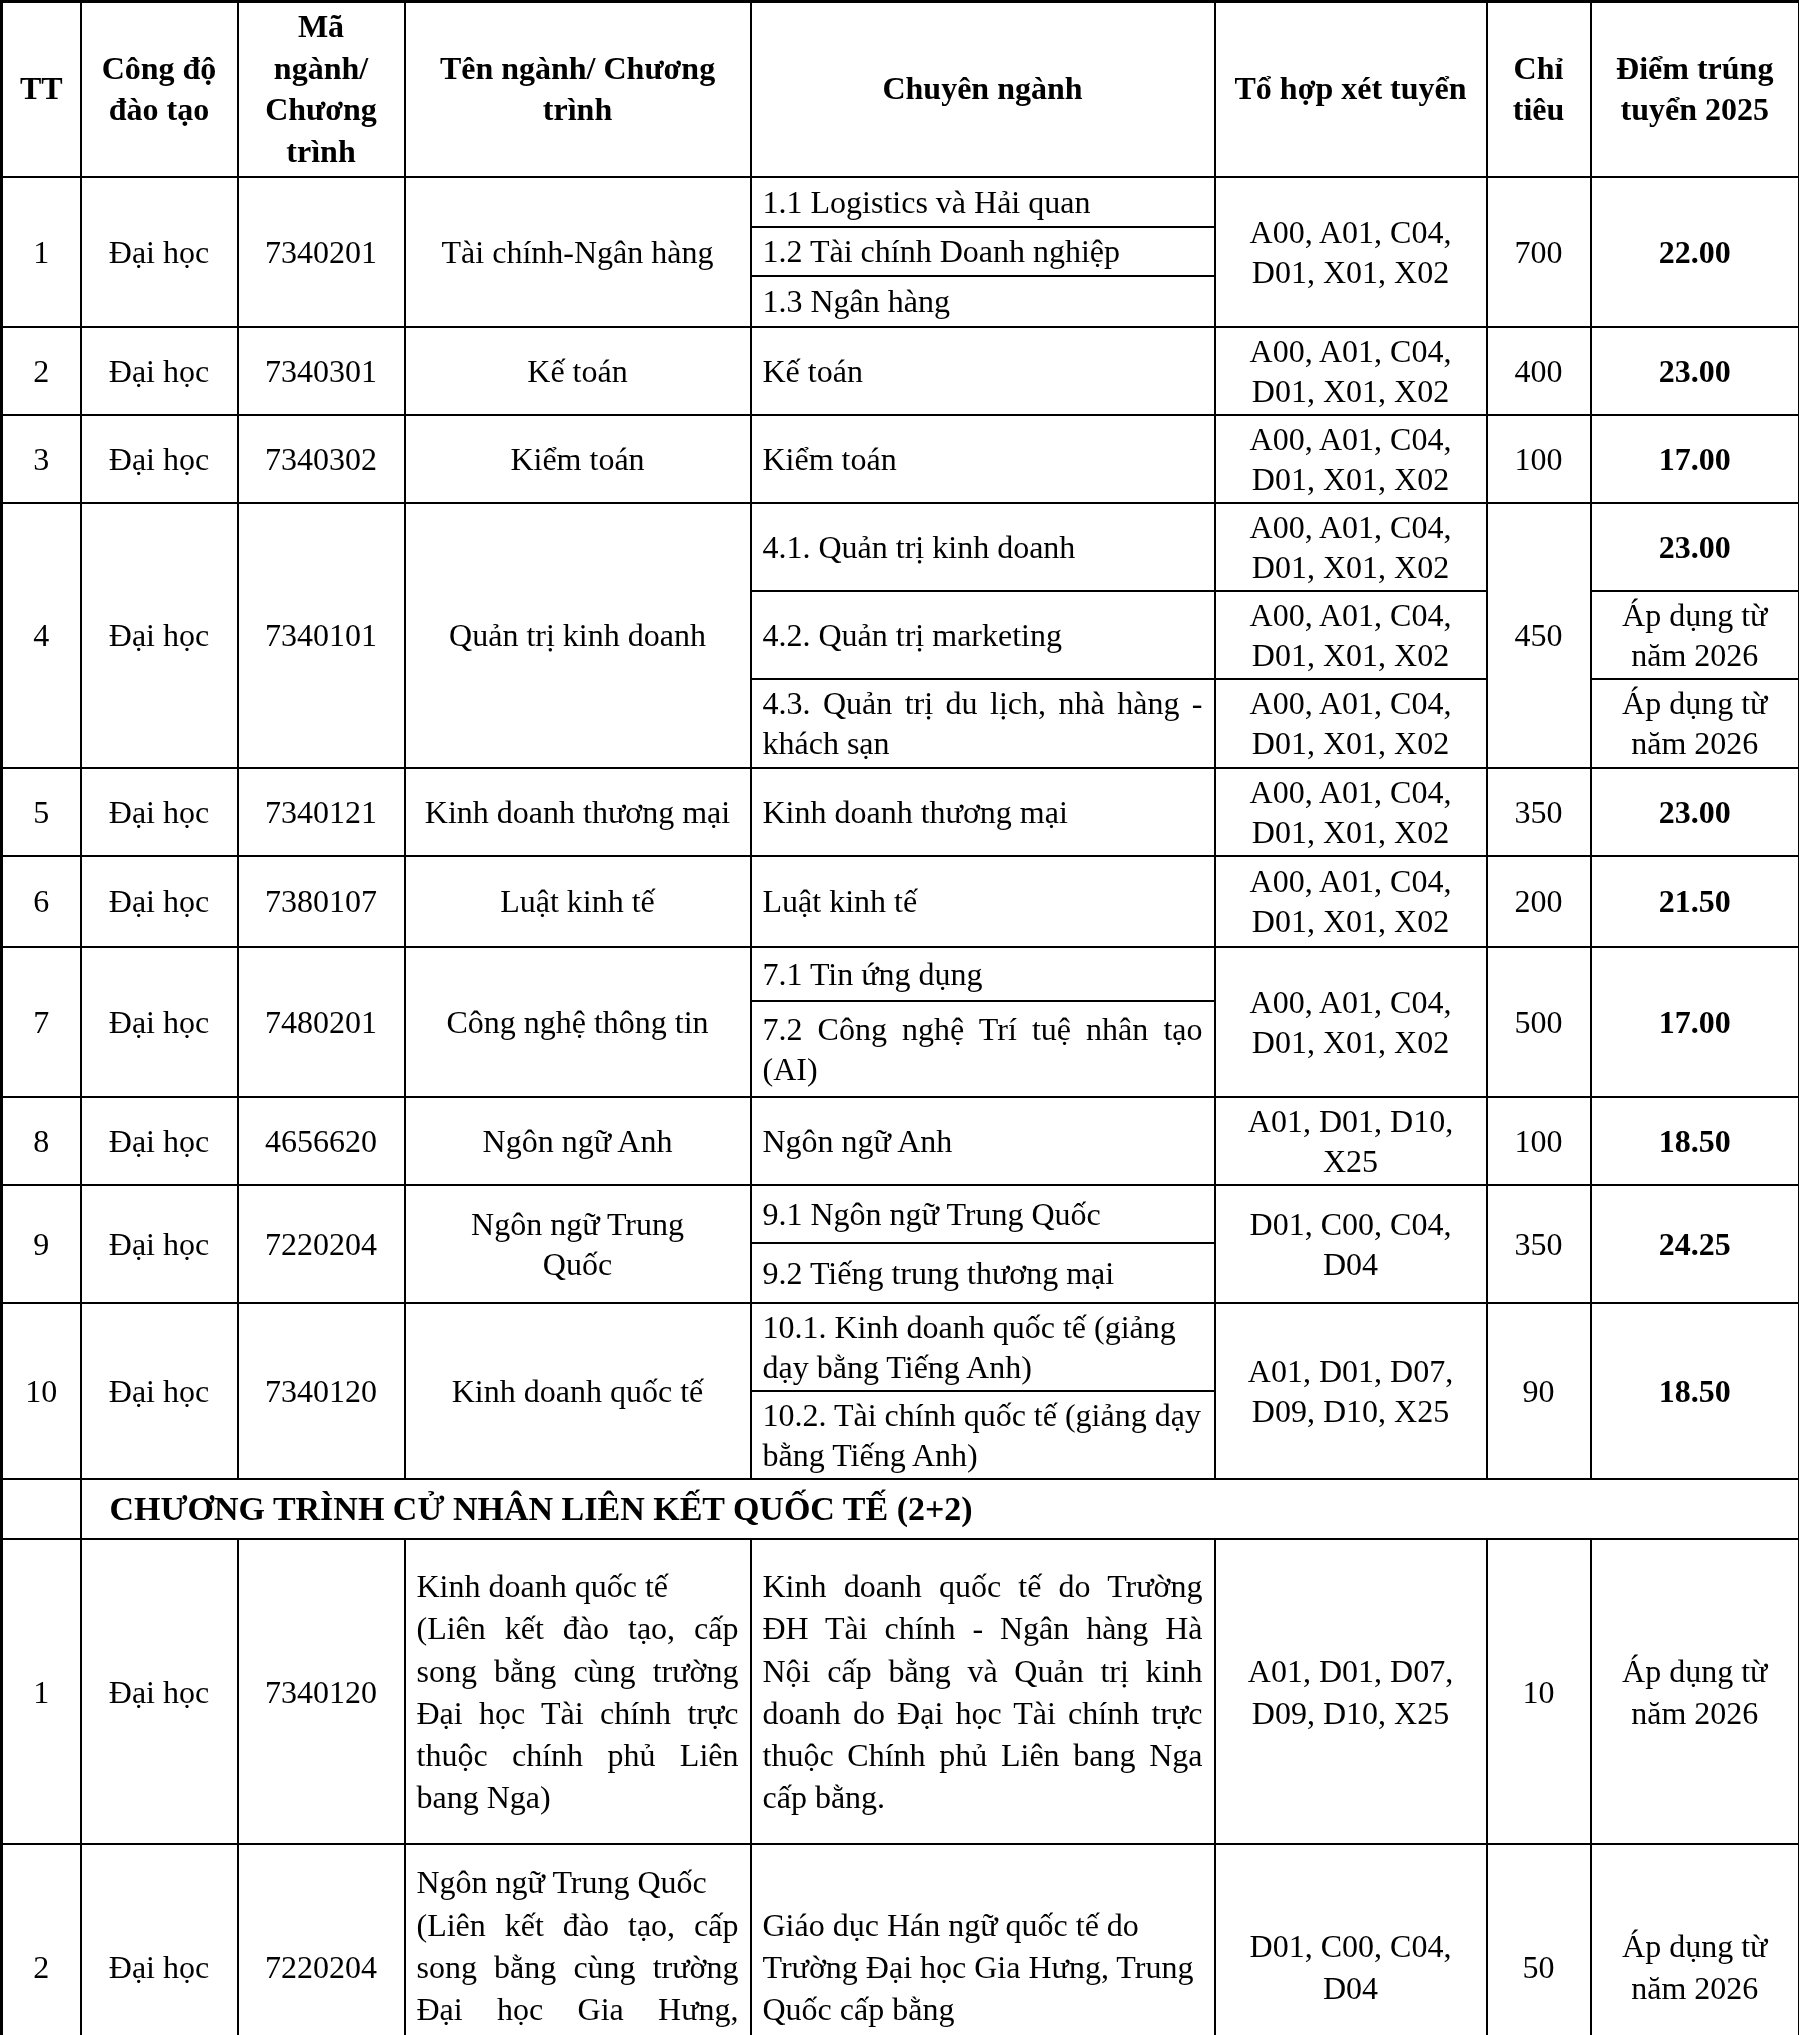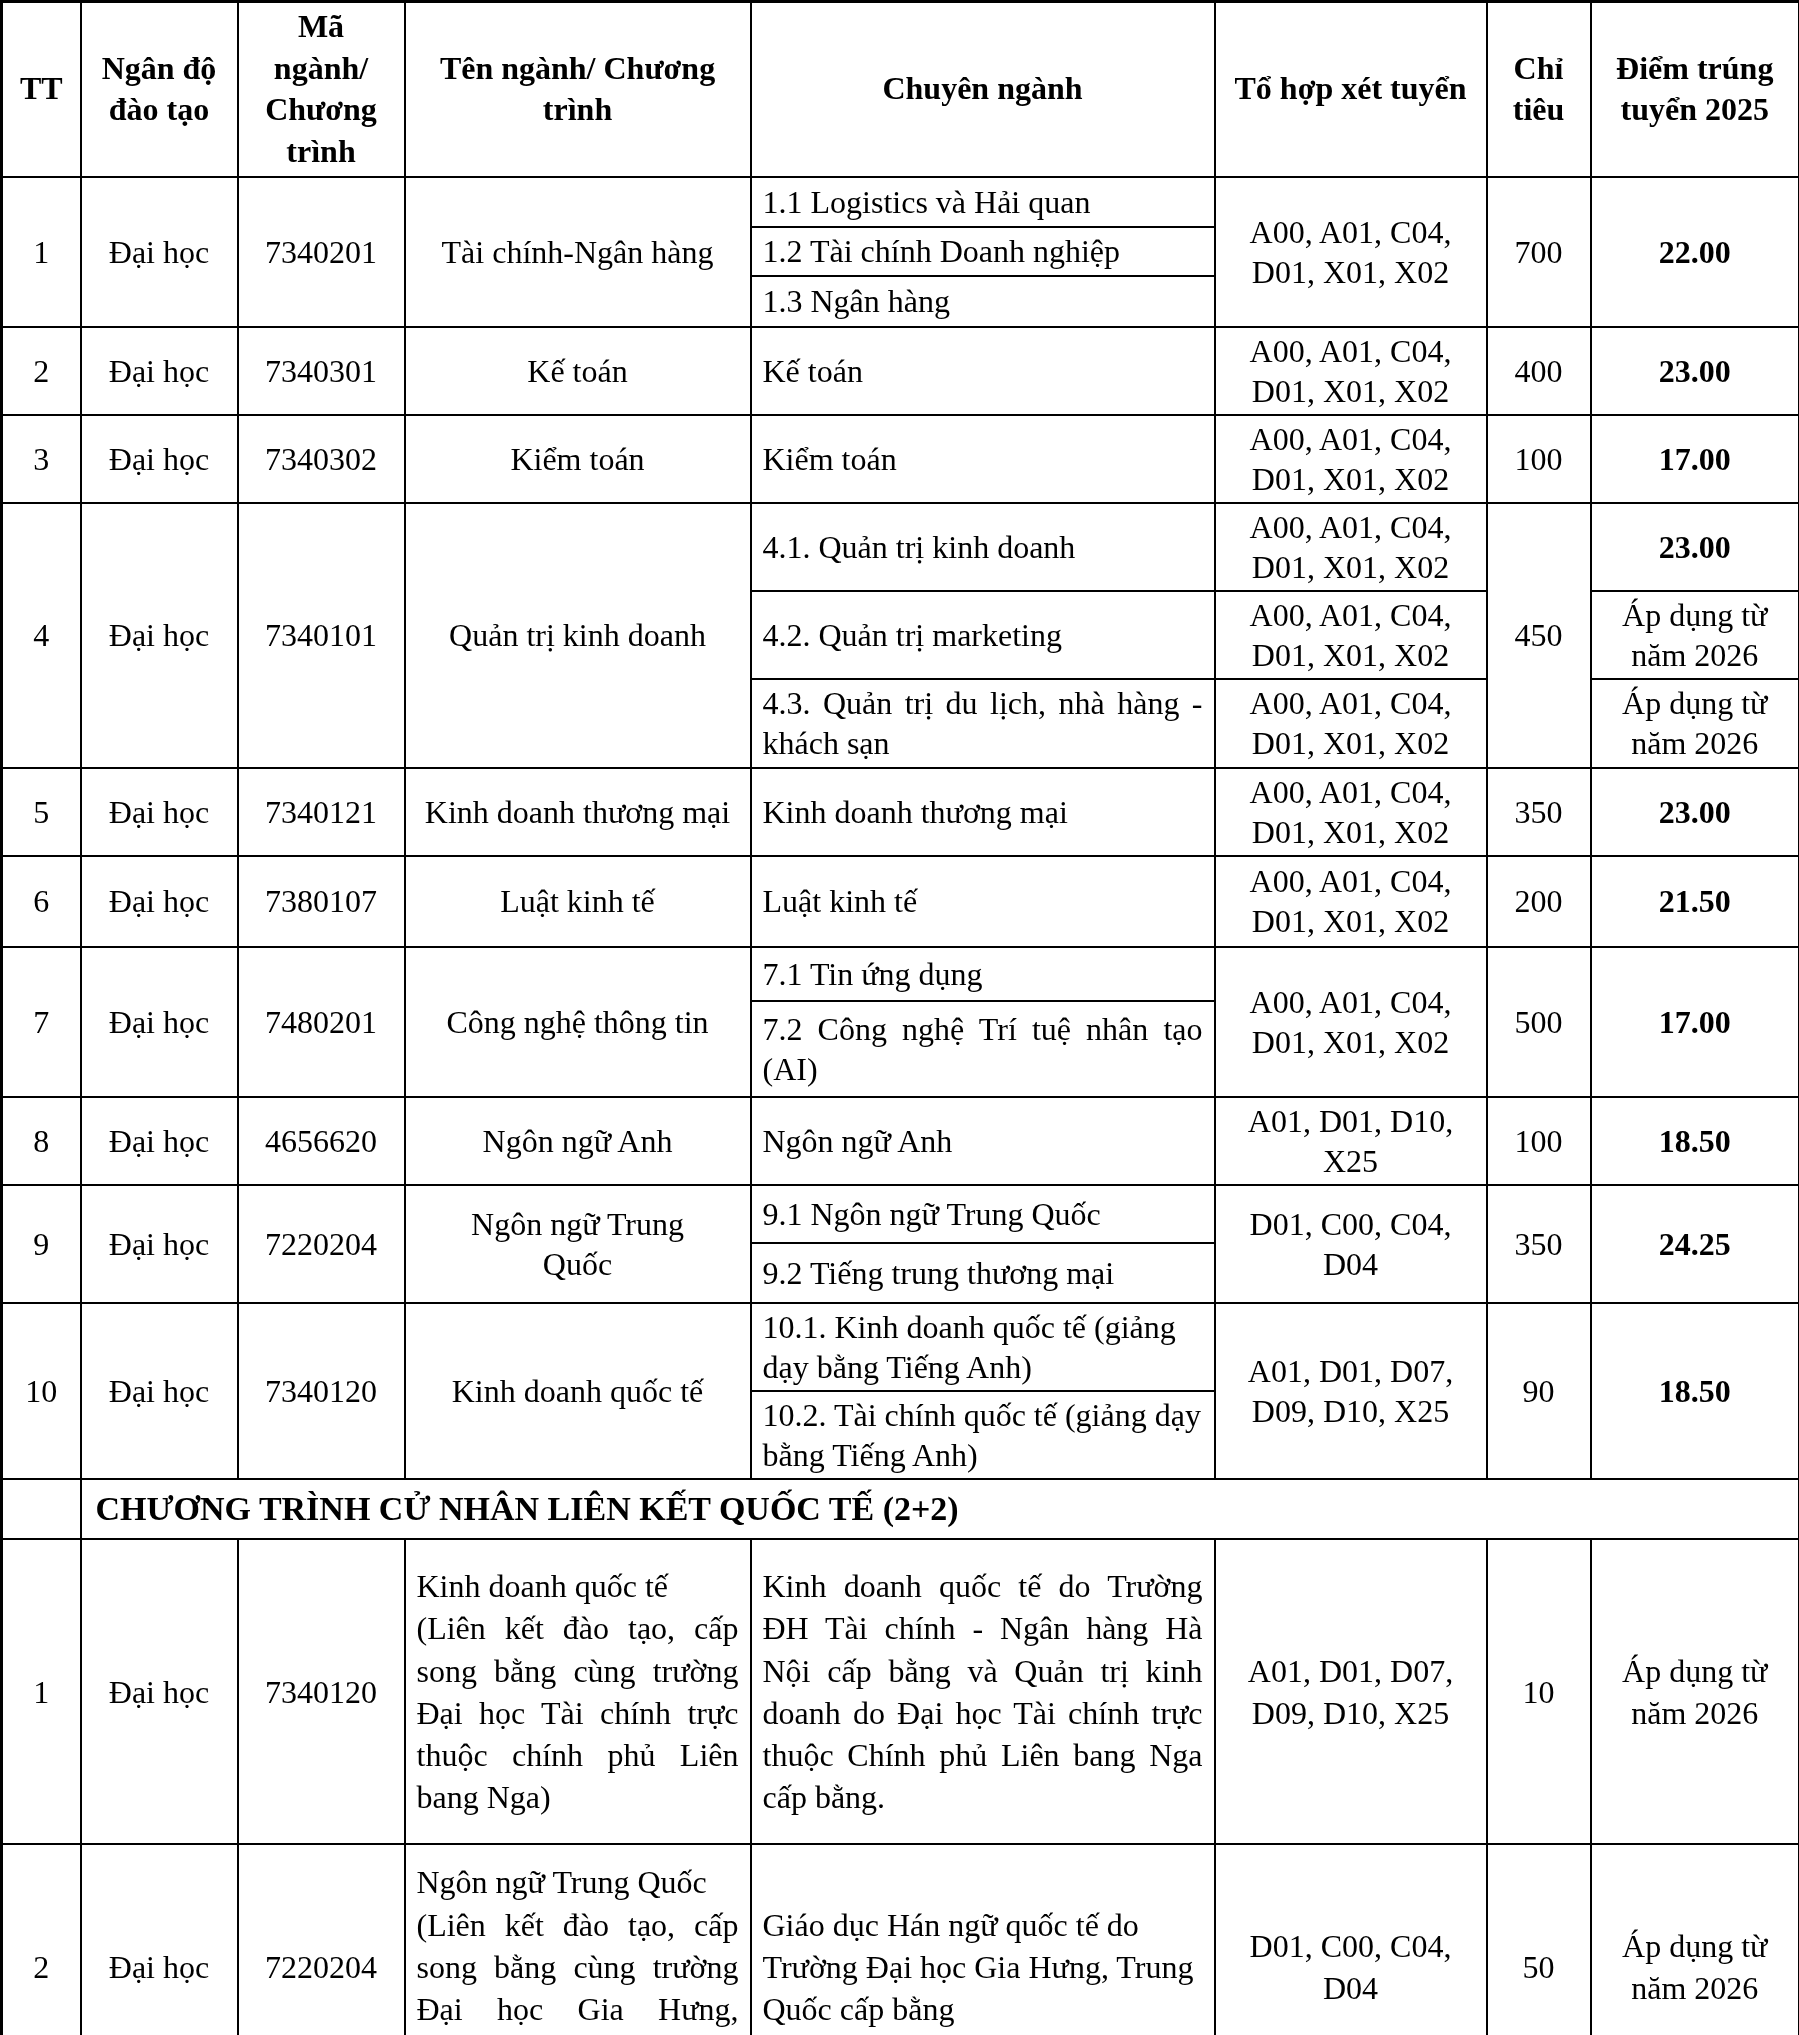--- a/index.html
+++ b/index.html
@@ -32,21 +32,21 @@
     line-height: 1.3;
   }
   .center   { text-align: center; }
   .left     { text-align: left; }
   .justify  { text-align: justify; }
   .bold     { font-weight: bold; }
   .section-row td {
     font-weight: bold;
     font-size: 34px;
     text-align: left;
-    padding-left: 14px;
+    padding-left: 28px;
   }
   .linked td { line-height: 1.32; }
   .name-block { display: block; text-align: justify; }
 </style>
 </head>
 <body>
 
 <table class="admission">
   <colgroup>
     <col style="width:79px">
@@ -55,21 +55,21 @@
       <col style="width:346px">
     <col style="width:464px">
       <col style="width:272px">
       <col style="width:104px">
       <col style="width:209px">
   </colgroup>
 
   <tbody>
       <tr style="height:175px">
     <th>TT</th>
-    <th>Ngân độ đào tạo</th>
+    <th>Công độ đào tạo</th>
     <th>Mã ngành/ Chương trình</th>
     <th>Tên ngành/ Chương trình</th>
     <th>Chuyên ngành</th>
     <th>Tổ hợp xét tuyển</th>
     <th>Chỉ tiêu</th>
     <th>Điểm trúng tuyển 2025</th>
   </tr>
 
   <tr style="height:50px">
     <td rowspan="3" class="center">1</td>

